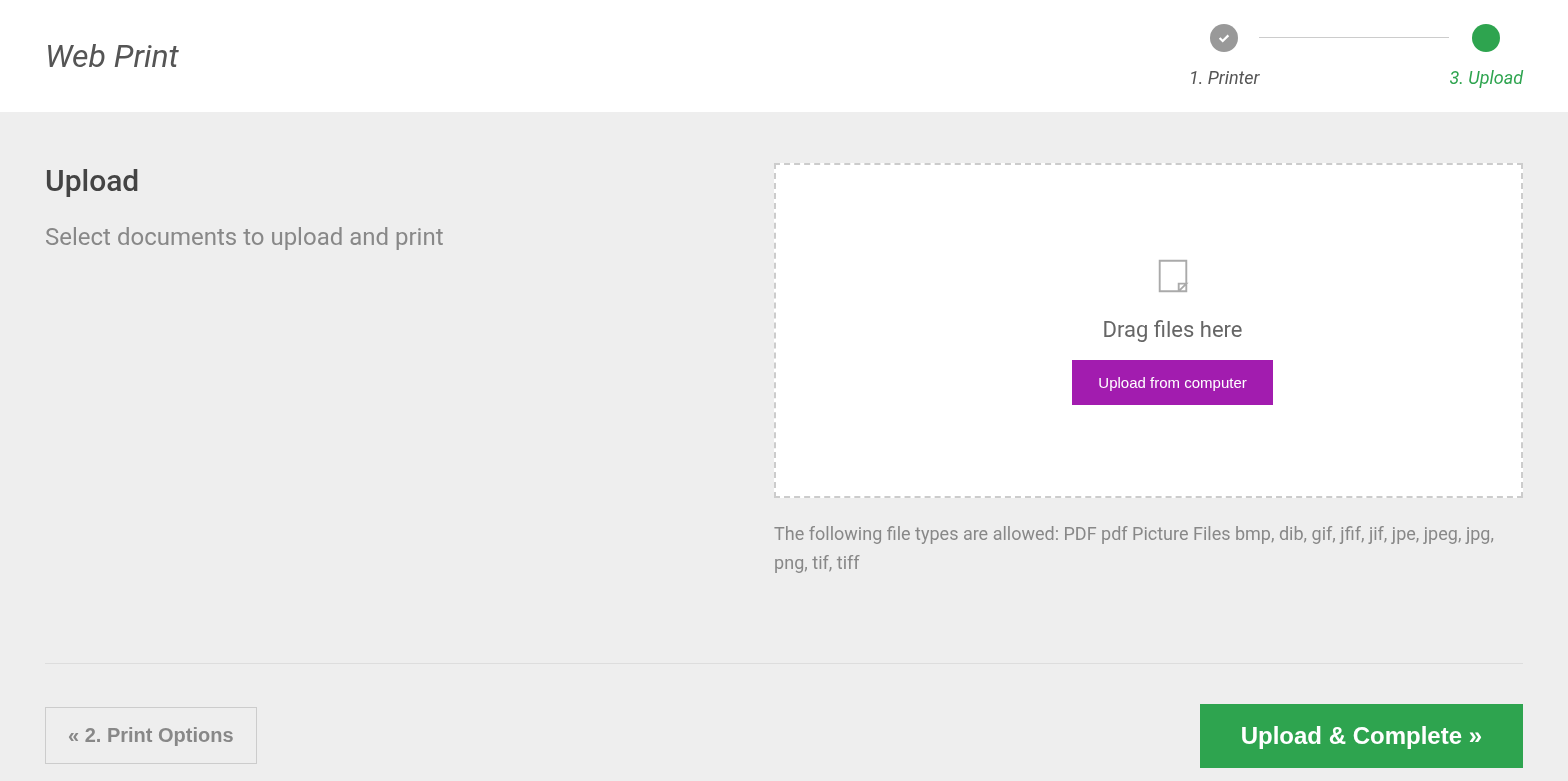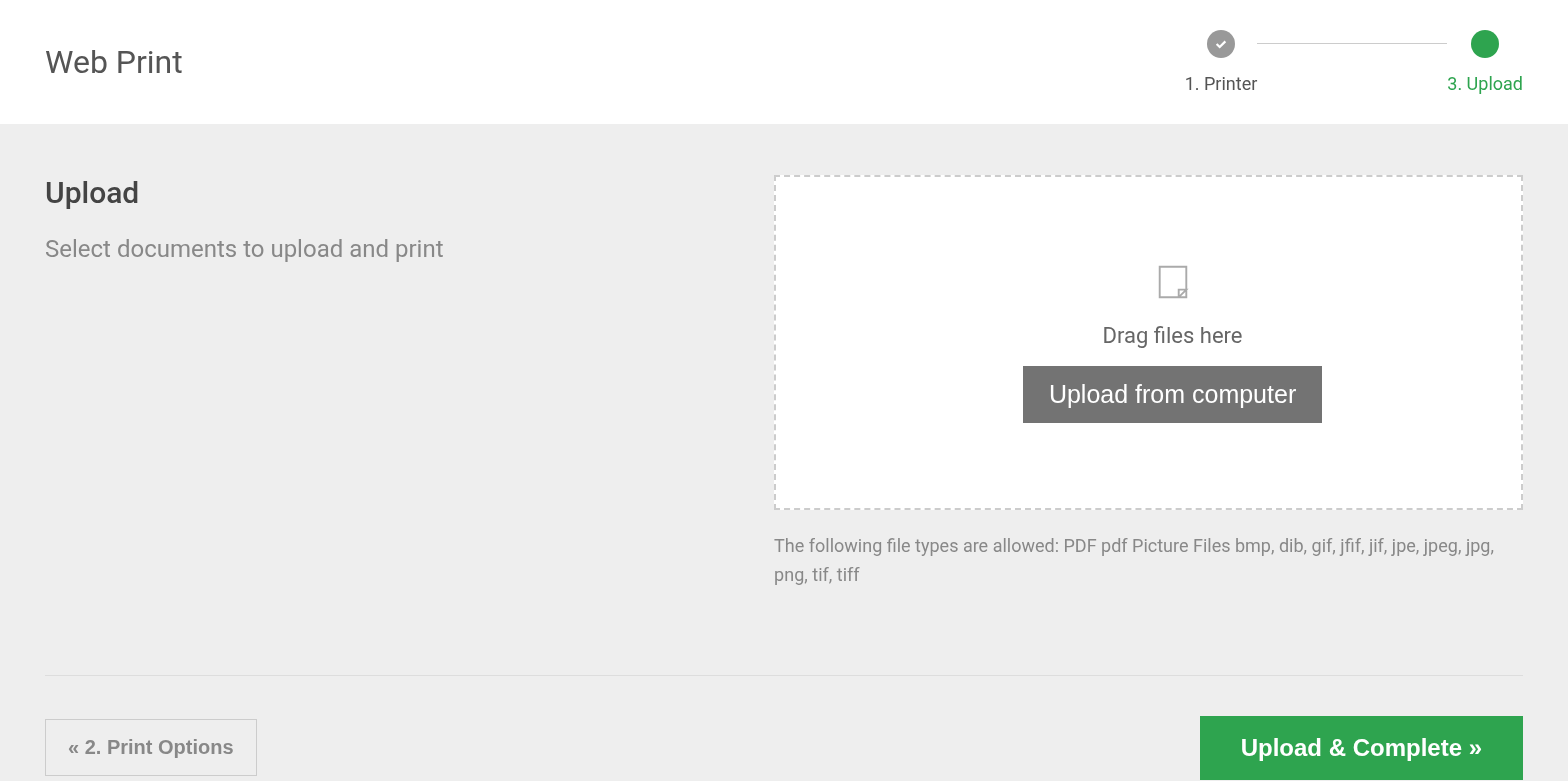--- a/index.html
+++ b/index.html
@@ -9,23 +9,24 @@
     }
     body {
       font-family: -apple-system, BlinkMacSystemFont, "Segoe UI", Roboto, "Helvetica Neue", Arial, sans-serif;
       background: #fff;
       color: #444;
     }
     .header {
       display: flex;
       justify-content: space-between;
       align-items: center;
-      padding: 30px 45px;
+      padding: 24px 45px;
       background: #fff;
       border-bottom: 1px solid #eee;
+      font-style: italic;
     }
     .page-title {
       font-size: 32px;
       font-weight: 400;
       color: #555;
     }
     .stepper {
       display: flex;
       align-items: flex-start;
       gap: 0;
@@ -106,25 +107,25 @@
       width: 38px;
       height: 38px;
       stroke: #aaa;
       fill: none;
     }
     .drag-text {
       font-size: 22px;
       color: #666;
     }
     .upload-button {
-      background: #737373;
+      background: #a21caf;
       color: #fff;
       border: none;
       padding: 14px 26px;
-      font-size: 25px;
+      font-size: 15px;
       cursor: pointer;
     }
     .file-types {
       margin-top: 22px;
       font-size: 18px;
       color: #888;
       line-height: 1.6;
     }
     .divider {
       height: 1px;

